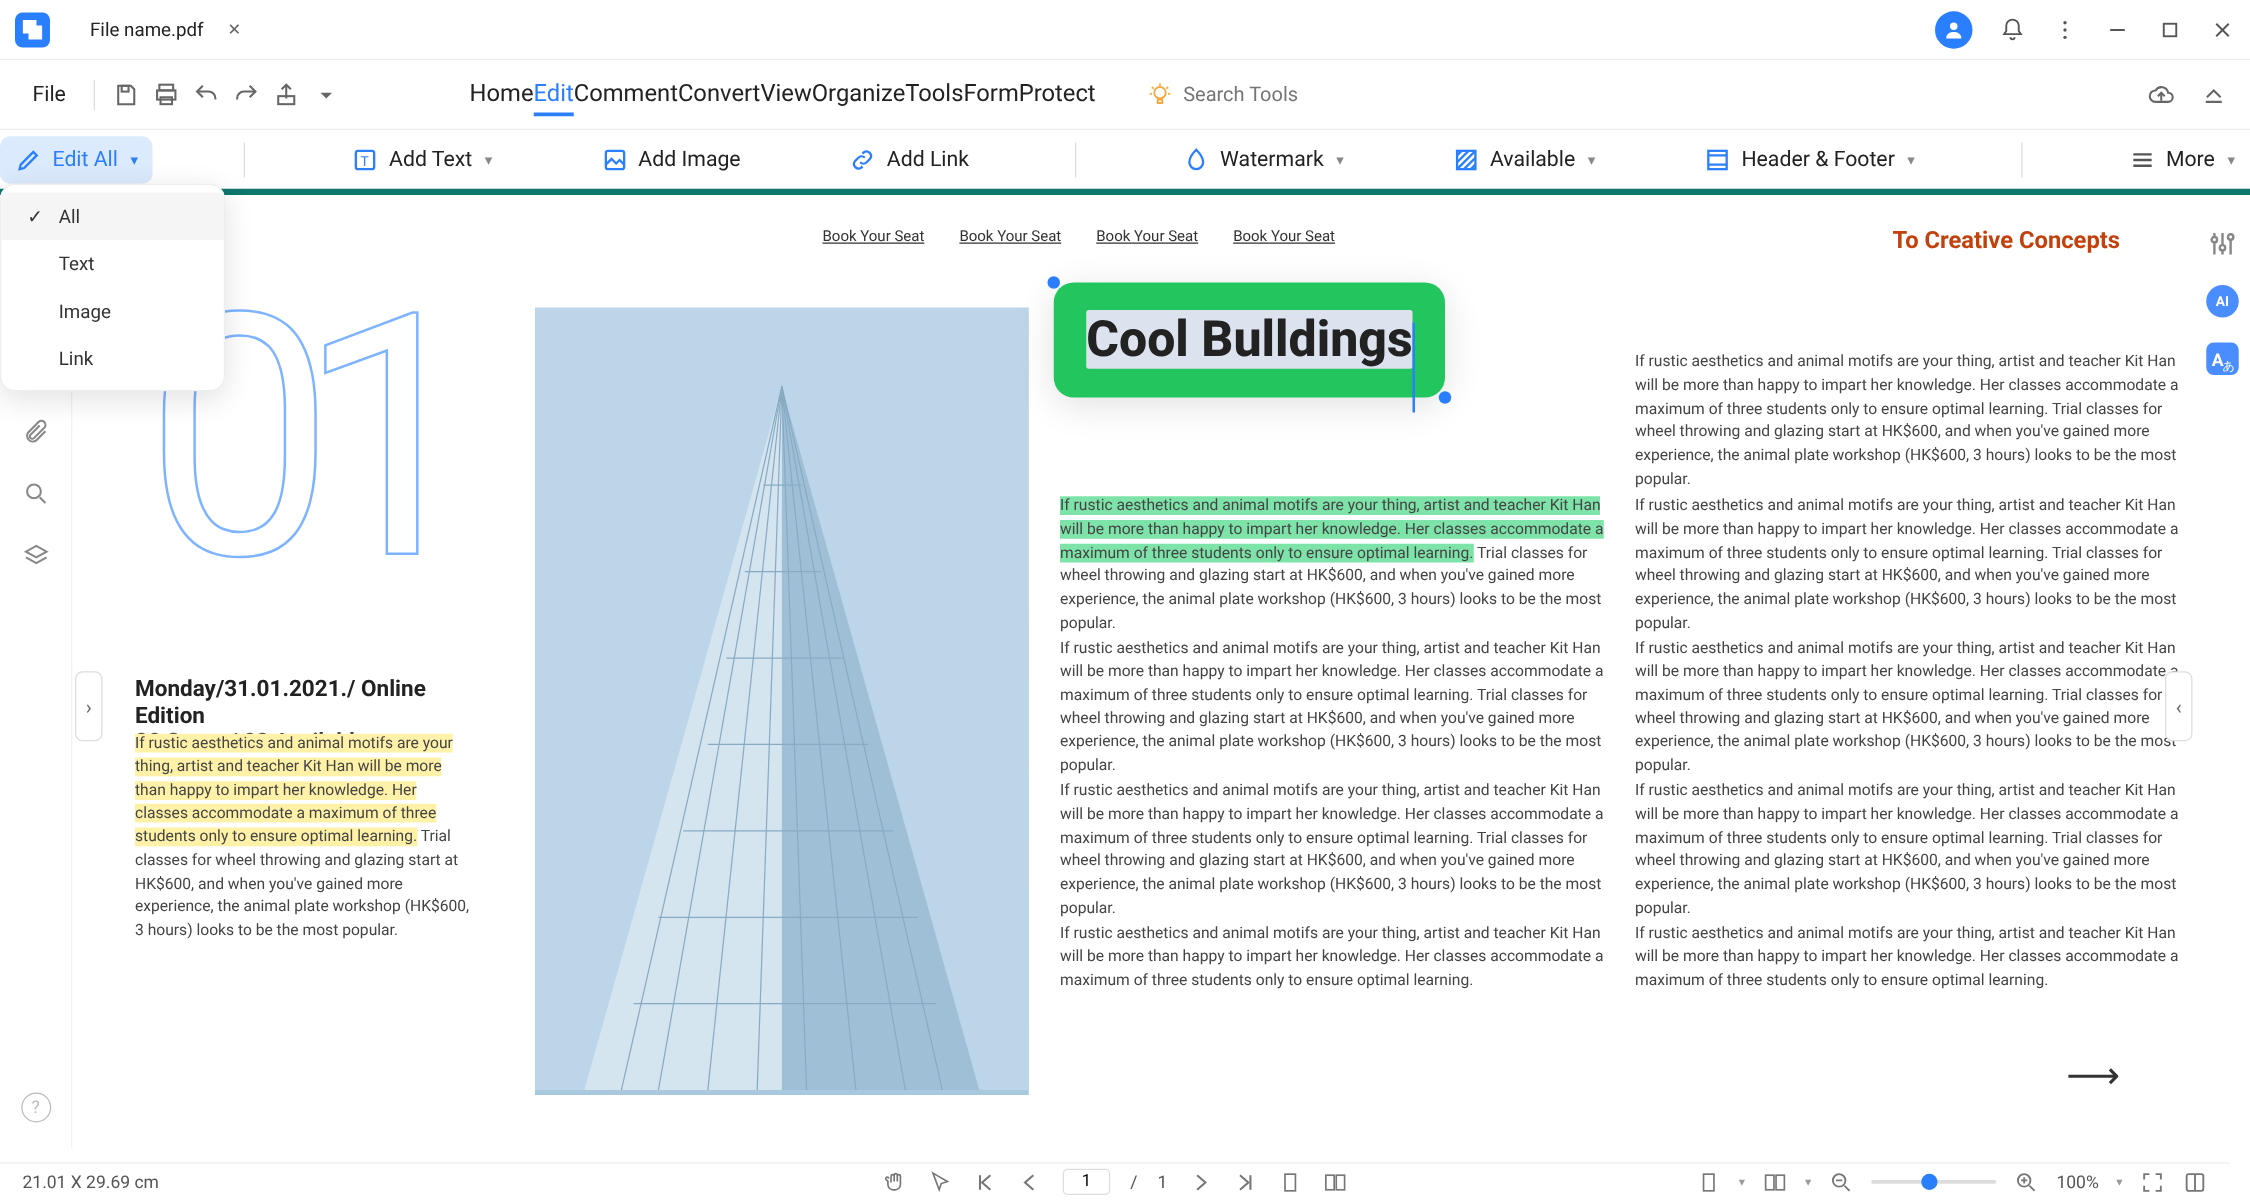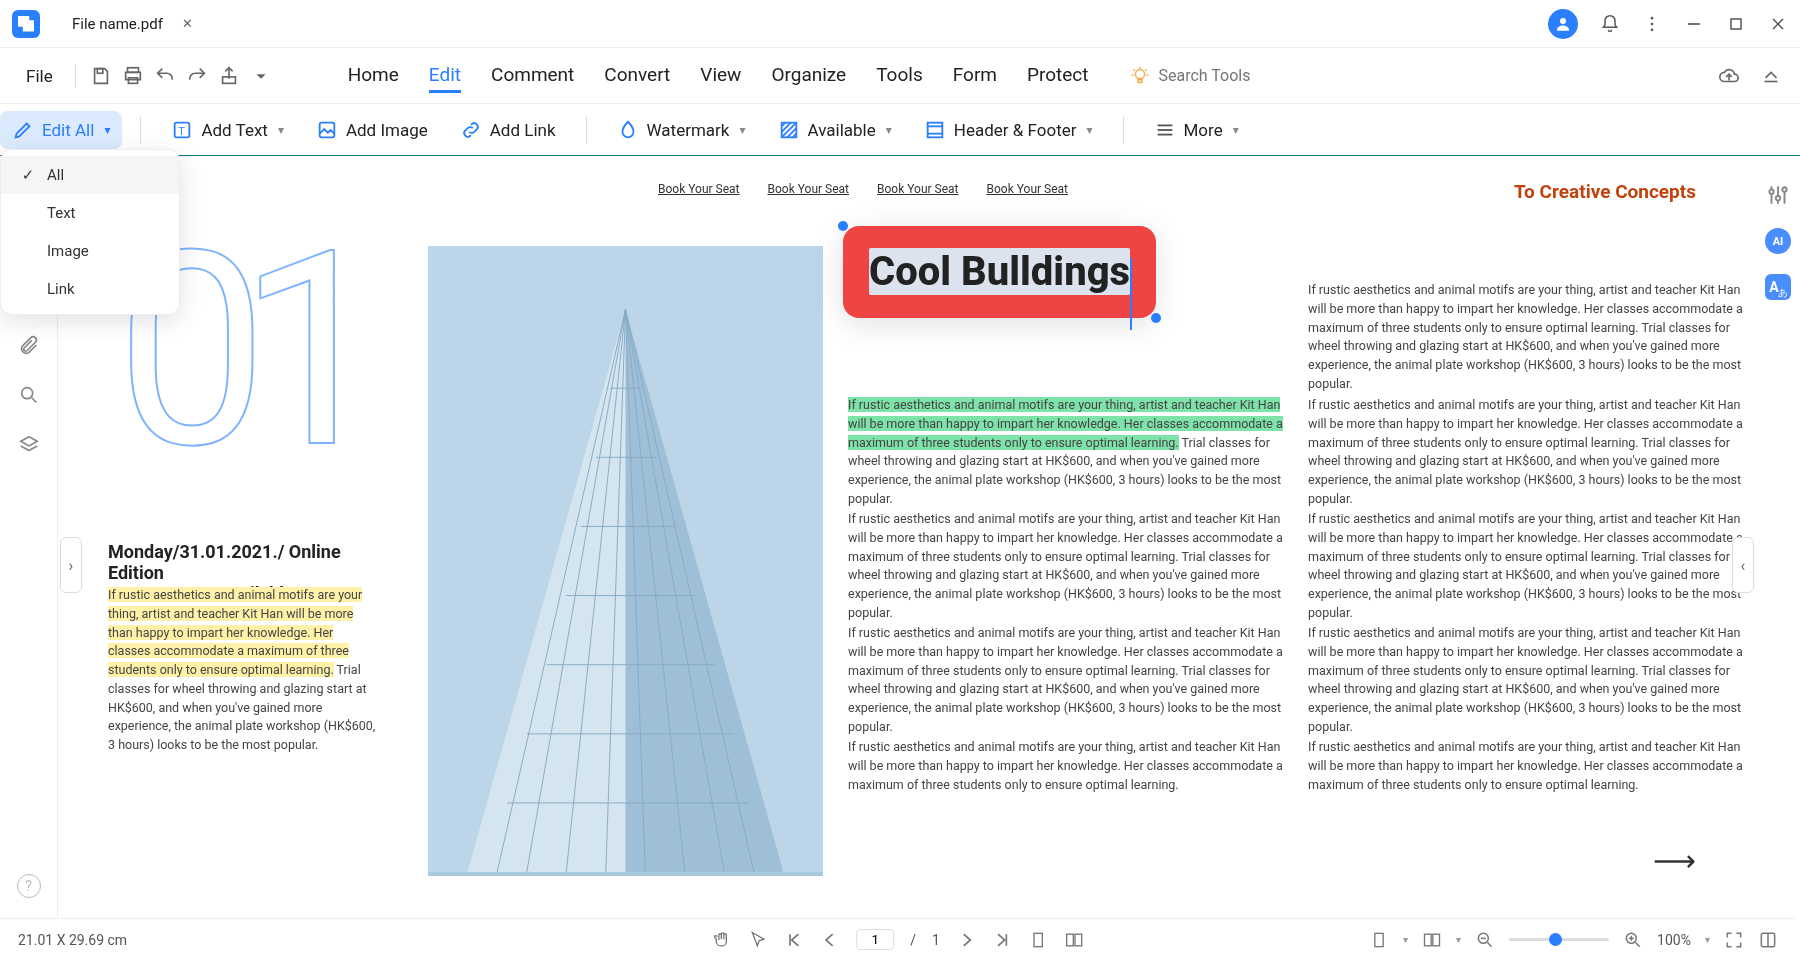--- a/index.html
+++ b/index.html
@@ -10,27 +10,27 @@
 .tab{background:#fff;border-radius:10px 10px 0 0;padding:6px 40px 6px 18px;position:relative;font-size:15px;color:#222}
 .tab .close{position:absolute;right:10px;top:7px;font-size:13px;color:#666;cursor:pointer}
 .titlebar-right{margin-left:auto;display:flex;align-items:center;gap:22px}
 .tb-icon{width:20px;height:20px;color:#555;display:flex;align-items:center;justify-content:center}
 .avatar{width:30px;height:30px;border-radius:50%;background:#2a7fff;display:flex;align-items:center;justify-content:center}
 .avatar svg{width:18px;height:18px;fill:#fff}
 .menubar{height:56px;display:flex;align-items:center;padding:0 18px;gap:10px;border-bottom:1px solid #eee}
 .file-btn{font-size:17px;color:#222;padding:4px 8px}
 .divider{width:1px;height:24px;background:#ddd;margin:0 4px}
 .mb-icon{width:22px;height:22px;color:#666;display:flex;align-items:center;justify-content:center;cursor:pointer}
-.main-tabs{display:flex;gap:30px;margin-left:66px}
+.main-tabs{display:flex;margin-left:94px}
 .main-tab{font-size:19px;color:#222;padding:4px 0;cursor:pointer}
 .main-tab.active{color:#2a7fff;border-bottom:3px solid #2a7fff}
 .search-tools{margin-left:30px;display:flex;align-items:center;gap:8px;color:#aaa}
 .search-tools input{border:none;outline:none;font-size:16px;background:transparent;color:#555}
 .mb-right{margin-left:auto;display:flex;gap:20px}
-.toolbar{height:52px;display:flex;align-items:center;justify-content:flex-start;gap:8px;border-bottom:1px solid #0f766e;position:relative}
+.toolbar{height:52px;display:flex;align-items:center;justify-content:space-between;gap:8px;border-bottom:5px solid #0f766e;position:relative}
 .tool{display:flex;align-items:center;gap:8px;padding:8px 12px;border-radius:8px;font-size:17px;color:#222;cursor:pointer;position:relative}
 .tool.active{background:#dceafd;color:#2a7fff}
 .tool-icon{width:22px;height:22px;display:flex;align-items:center;justify-content:center}
 .chev{font-size:12px;color:#888;margin-left:2px}
 .tool.active .chev{color:#2a7fff}
 .vdiv{width:1px;height:28px;background:#ddd;margin:0 10px}
 .dropdown{position:absolute;top:100%;left:0;background:#fff;border:1px solid #eee;border-radius:12px;box-shadow:0 6px 24px rgba(0,0,0,.12);width:180px;padding:6px 0;z-index:100}
 .dd-item{display:flex;align-items:center;gap:10px;padding:10px 18px;font-size:15px;color:#333;cursor:pointer}
 .dd-item.active{background:#f5f5f5}
 .check{width:18px;height:18px;display:flex;align-items:center;justify-content:center;color:#333}
@@ -45,33 +45,33 @@
 .right-head{position:absolute;right:60px;top:24px;font-size:19px;font-weight:700;color:#c2410c}
 .bignum{position:absolute;left:58px;top:60px;font-size:270px;font-weight:400;color:transparent;-webkit-text-stroke:2px #7eb4ff;letter-spacing:-30px;line-height:1}
 .meta{position:absolute;left:50px;top:385px;width:260px}
 .meta .line{font-size:18px;font-weight:700;color:#222}
 .body-text{font-size:12.5px;color:#444;line-height:1.5}
 .hl-yellow{background:#fff2a8}
 .hl-green{background:#7ee3a8}
 .left-para{position:absolute;left:50px;top:430px;width:270px}
 .building-img{position:absolute;left:370px;top:90px;width:395px;height:630px;background:linear-gradient(#bcd5e8,#a8c8de);overflow:hidden}
 .building-img svg{width:100%;height:100%}
-.headline-box{position:absolute;left:785px;top:70px;background:#ef4444;border-radius:16px;box-shadow:0 6px 30px rgba(0,0,0,.12);padding:22px 26px}
+.headline-box{position:absolute;left:785px;top:70px;background:#22c55e;border-radius:16px;box-shadow:0 6px 30px rgba(0,0,0,.12);padding:22px 26px}
 .headline-box h1{font-size:40px;font-weight:800;color:#222;line-height:1.2}
 .sel{background:#dde3ee;border-radius:2px}
 .handle{position:absolute;width:10px;height:10px;background:#2a7fff;border-radius:50%}
 .handle.tl{left:-5px;top:-5px}.handle.br{right:-5px;bottom:-5px}
 .cursor-bar{position:absolute;right:24px;top:32px;width:2px;height:72px;background:#2a7fff}
 .col-para{position:absolute;width:440px}
 .right-rail{width:44px;display:flex;flex-direction:column;align-items:center;gap:20px;padding-top:26px}
 .rr-icon{width:26px;height:26px;display:flex;align-items:center;justify-content:center;cursor:pointer}
 .ai{background:#4a8dff;color:#fff;border-radius:50%;font-size:11px;font-weight:700}
 .expand-tab{position:absolute;top:50%;width:22px;height:56px;background:#fff;border:1px solid #ddd;border-radius:6px;display:flex;align-items:center;justify-content:center;cursor:pointer;color:#666}
 .expand-tab.left{left:2px}.expand-tab.right{right:2px}
-.statusbar{position:absolute;bottom:0;left:0;right:4px;height:42px;border-top:1px solid #eee;display:flex;align-items:center;padding:0 18px;font-size:14px;color:#555}
+.statusbar{position:absolute;bottom:0;left:0;right:16px;height:30px;border-top:1px solid #eee;display:flex;align-items:center;padding:0 18px;font-size:14px;color:#555}
 .sb-center{position:absolute;left:50%;transform:translateX(-50%);display:flex;align-items:center;gap:16px}
 .sb-icon{width:20px;height:20px;color:#777;cursor:pointer}
 .page-input{width:38px;text-align:center;border:1px solid #ddd;border-radius:4px;padding:2px}
 .sb-right{margin-left:auto;display:flex;align-items:center;gap:14px}
 .zoom-track{width:100px;height:3px;background:#ddd;border-radius:2px;position:relative}
 .zoom-thumb{position:absolute;left:40%;top:-5px;width:13px;height:13px;background:#2a7fff;border-radius:50%}
 .arrow{font-size:30px;color:#333;position:absolute;right:60px;bottom:40px}
 </style>
 </head>
 <body>

